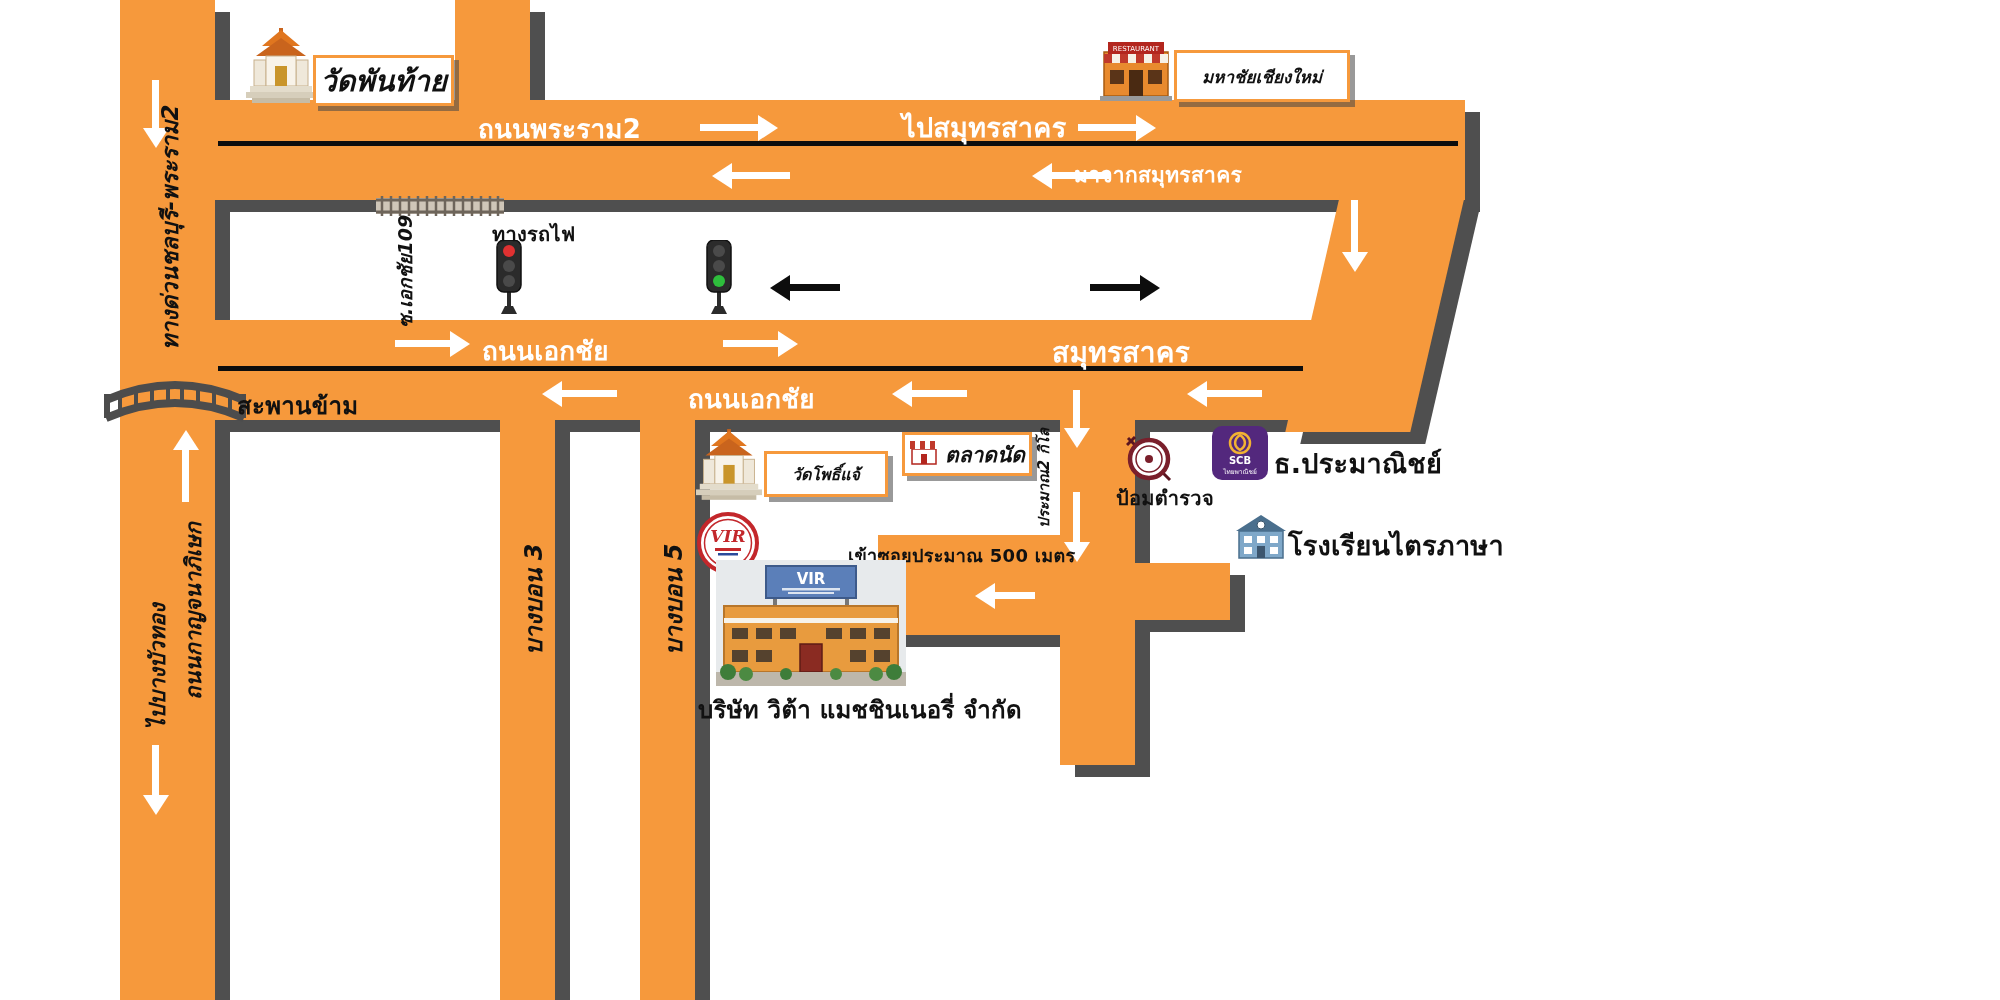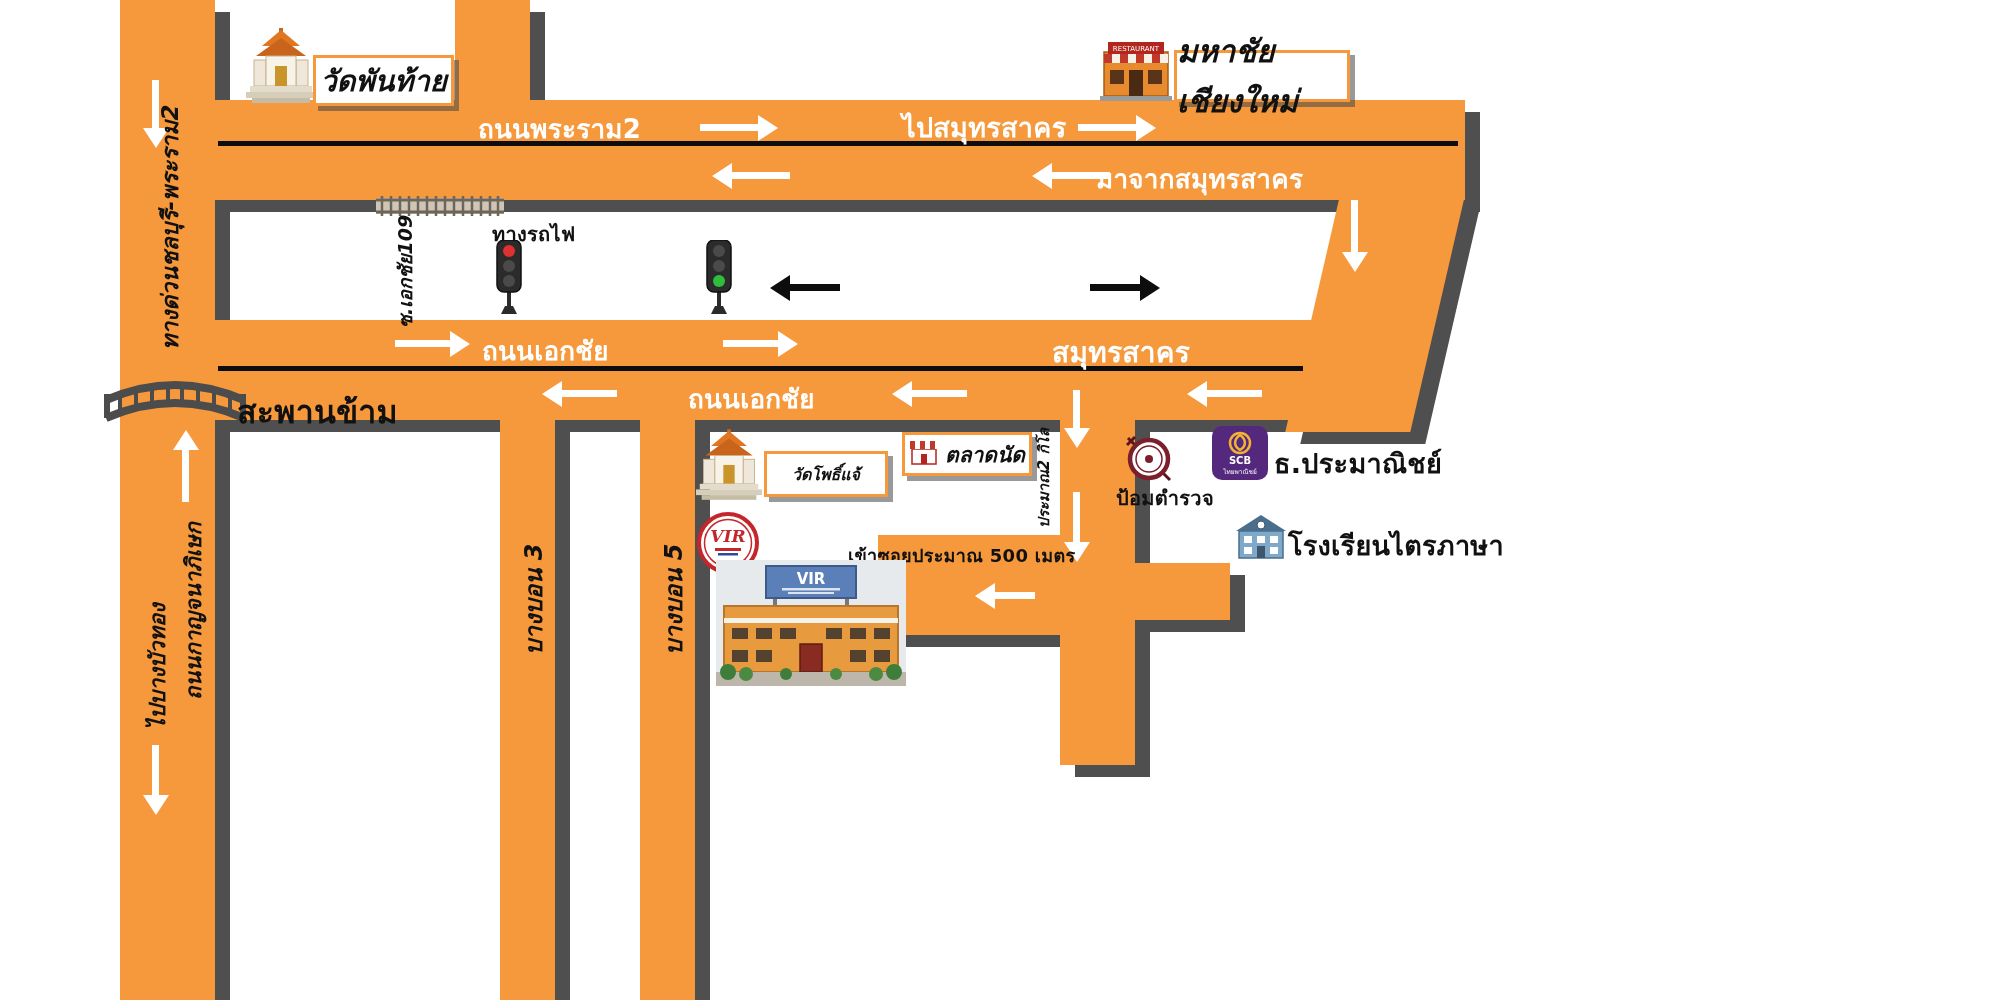--- a/index.html
+++ b/index.html
@@ -142,27 +142,28 @@
       <polygon points="9,74 25,74 21,66 13,66" fill="#2b2b2b"></polygon>
       <rect x="5" y="0" width="24" height="52" rx="7" fill="#2b2b2b" stroke="#111" stroke-width="1.5"></rect>
       <circle cx="17" cy="11" r="6" fill="#4a4a4a"></circle>
       <circle cx="17" cy="26" r="6" fill="#4a4a4a"></circle>
       <circle cx="17" cy="41" r="6" fill="#2EBE3C"></circle>
     </svg>
   </div>
 
   <div class="lbl w" style="left:478px;top:108px;font-size:26px">ถนนพระราม2</div>
   <div class="lbl w" style="left:902px;top:106px;font-size:27px">ไปสมุทรสาคร</div>
-  <div class="lbl w" style="left:1096px;top:158px;font-size:26px">มาจากสมุทรสาคร</div>
+  <div class="lbl w" style="left:1074px;top:158px;font-size:21px">มาจากสมุทรสาคร</div>
   <div class="lbl w" style="left:482px;top:330px;font-size:26px">ถนนเอกชัย</div>
   <div class="lbl w" style="left:1052px;top:330px;font-size:28px">สมุทรสาคร</div>
   <div class="lbl w" style="left:688px;top:378px;font-size:26px">ถนนเอกชัย</div>
-  <div class="lbl" style="left:237px;top:386px;font-size:32px">สะพานข้าม</div>
+  <div class="lbl" style="left:237px;top:386px;font-size:24px">สะพานข้าม</div>
   <div class="lbl" style="left:492px;top:218px;font-size:20px">ทางรถไฟ</div>
   <div class="lbl" style="left:848px;top:541px;font-size:18px">เข้าซอยประมาณ 500 เมตร</div>
+  <div class="lbl" style="left:698px;top:690px;font-size:24px">บริษัท วิต้า แมชชินเนอรี่ จำกัด</div>
   <div class="lbl" style="left:1116px;top:482px;font-size:20px">ป้อมตำรวจ</div>
   <div class="lbl" style="left:1274px;top:442px;font-size:27px">ธ.ประมาณิชย์</div>
   <div class="lbl" style="left:1288px;top:524px;font-size:27px">โรงเรียนไตรภาษา</div>
 
   <div class="vtext" style="left:152px;top:350px;font-size:23px">ทางด่วนชลบุรี-พระราม2</div>
   <div class="vtext" style="left:390px;top:328px;font-size:19px">ซ.เอกชัย109</div>
   <div class="vtext" style="left:176px;top:700px;font-size:22px">ถนนกาญจนาภิเษก</div>
   <div class="vtext" style="left:140px;top:730px;font-size:22px">ไปบางบัวทอง</div>
   <div class="vtext" style="left:514px;top:655px;font-size:24px">บางบอน 3</div>
   <div class="vtext" style="left:654px;top:655px;font-size:24px">บางบอน 5</div>
@@ -198,21 +199,21 @@
       <rect x="36" y="14" width="8" height="9" fill="#C0392B"></rect>
         <rect x="44" y="14" width="8" height="9" fill="#F6F1E6"></rect>
       <rect x="52" y="14" width="8" height="9" fill="#C0392B"></rect>
         <rect x="60" y="14" width="8" height="9" fill="#F6F1E6"></rect>
       <rect x="10" y="30" width="14" height="14" fill="#5A3418"></rect>
       <rect x="48" y="30" width="14" height="14" fill="#5A3418"></rect>
       <rect x="29" y="30" width="14" height="26" fill="#4A2A12"></rect>
       <rect x="0" y="56" width="72" height="5" fill="#9a9a9a"></rect>
     </svg>
   </div>
-  <div class="pbox" style="left:1174px;top:50px;width:170px;height:46px;font-size:31px">
+  <div class="pbox" style="left:1174px;top:50px;width:170px;height:46px;font-size:17px">
     <span>มหาชัยเชียงใหม่</span>
   </div>
 
   <div class="abs" style="left:696px;top:424px">
     <svg width="66" height="80" viewBox="0 0 70 78">
       <rect x="33" y="2" width="4" height="10" fill="#C9641D"></rect>
       <polygon points="35,4 16,20 54,20" fill="#E0761F"></polygon>
       <polygon points="35,12 10,30 60,30" fill="#C9641D"></polygon>
       <rect x="8" y="34" width="12" height="26" fill="#EFE8DA" stroke="#C7B08C"></rect>
       <rect x="50" y="34" width="12" height="26" fill="#EFE8DA" stroke="#C7B08C"></rect>

